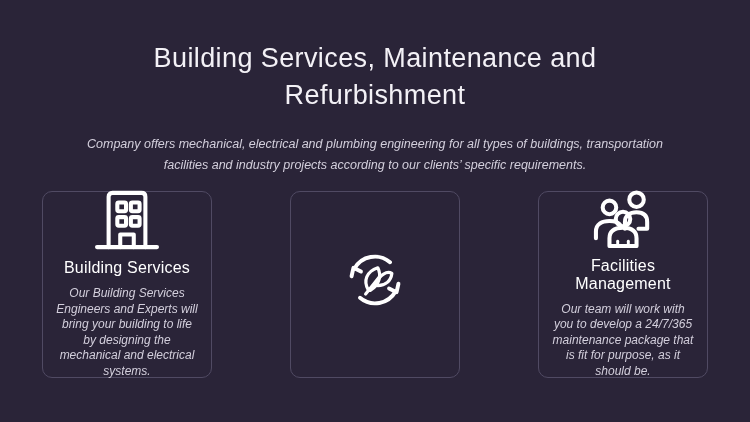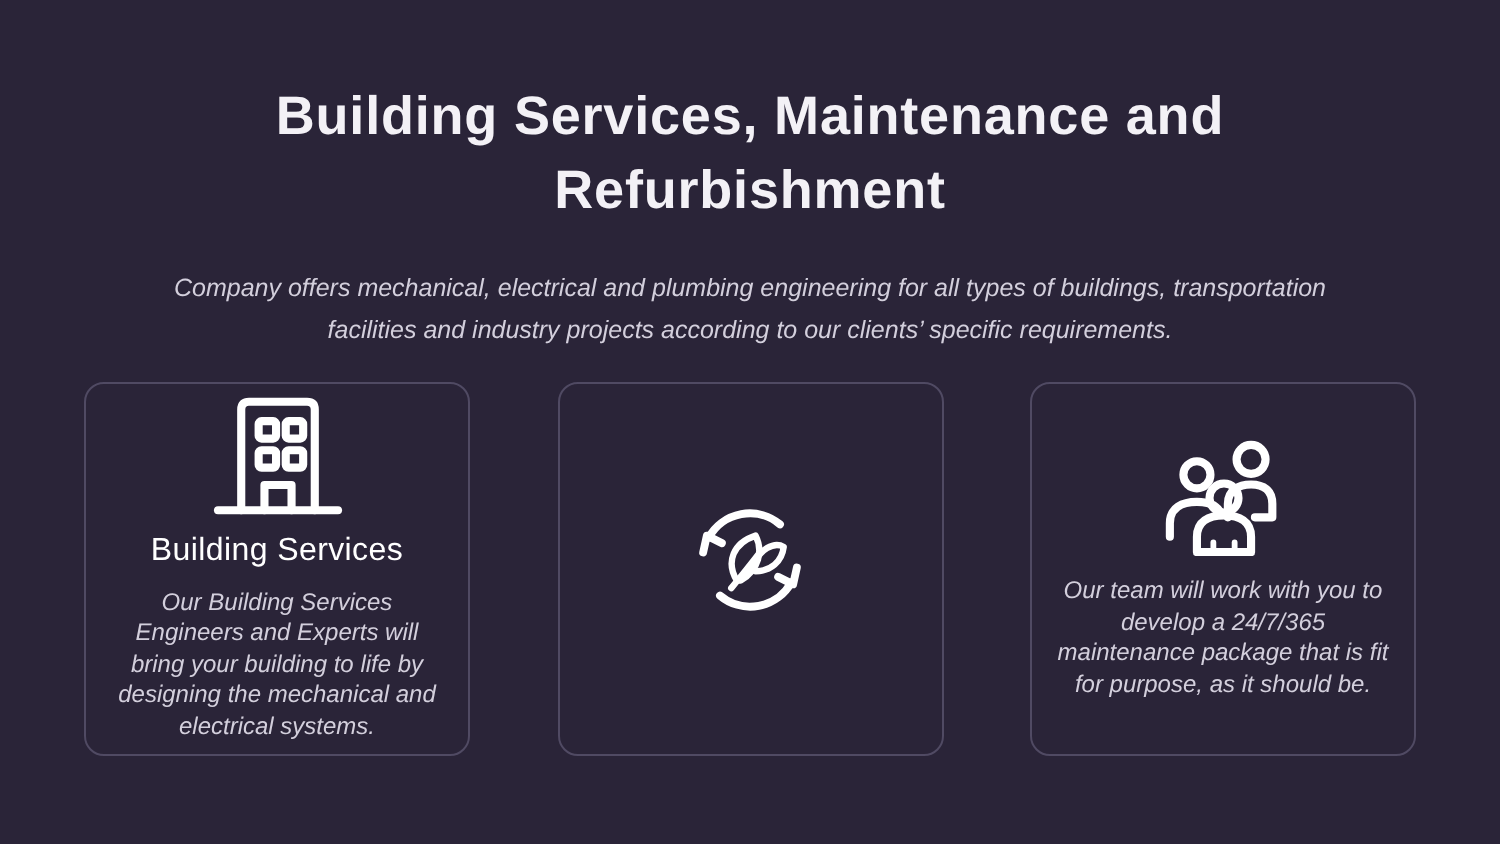--- a/index.html
+++ b/index.html
@@ -20,21 +20,21 @@
   }
   .header {
     padding-top: 40px;
     text-align: center;
   }
   .main-title {
     margin: 0 auto;
     max-width: 540px;
     font-size: 27px;
     line-height: 37px;
-    font-weight: 700;
+    font-weight: 400;
     letter-spacing: 0.4px;
     color: #f3f1f6;
   }
   .subtitle {
     margin: 20px auto 11px;
     max-width: 600px;
     font-size: 12.5px;
     line-height: 21px;
     font-style: italic;
     color: #d3cfdc;
@@ -42,21 +42,21 @@
   .cards-row {
     position: absolute;
     top: 191px;
     left: 42px;
     right: 42px;
     display: flex;
     justify-content: space-between;
   }
   .card {
     box-sizing: border-box;
-    width: 193px;
+    width: 170px;
     height: 187px;
     border: 1px solid #504a63;
     border-radius: 10px;
     background: #2a2438;
     display: flex;
     flex-direction: column;
     justify-content: center;
     align-items: center;
     text-align: center;
     padding: 8px 12px;
@@ -138,17 +138,18 @@
           <circle cx="46" cy="10" r="7.5"></circle>
           <path d="M34 40 V33 c0 -7 5.5 -10 12 -10 c6.5 0 11 3 11 10 v7 h-9"></path>
           <circle cx="18" cy="18" r="7"></circle>
           <path d="M4 50 V43 c0 -8 6.5 -11 14 -11 c5.5 0 9.5 1.5 11.5 4.5"></path>
           <circle cx="32" cy="30" r="7.5"></circle>
           <path d="M18 58 V50 c0 -8 6 -11 14 -11 c8 0 14 3 14 11 v8 Z"></path>
           <path d="M26.5 58 v-5" stroke-width="3"></path>
           <path d="M37.5 58 v-5" stroke-width="3"></path>
         </svg>
       </div>
+      <h2 class="card-title">Facilities Management</h2>
       <p class="card-desc">Our team will work with you to develop a 24/7/365 maintenance package that is fit for purpose, as it should be.</p>
     </article>
 
   </div>
 </div>
 
 </body></html>

